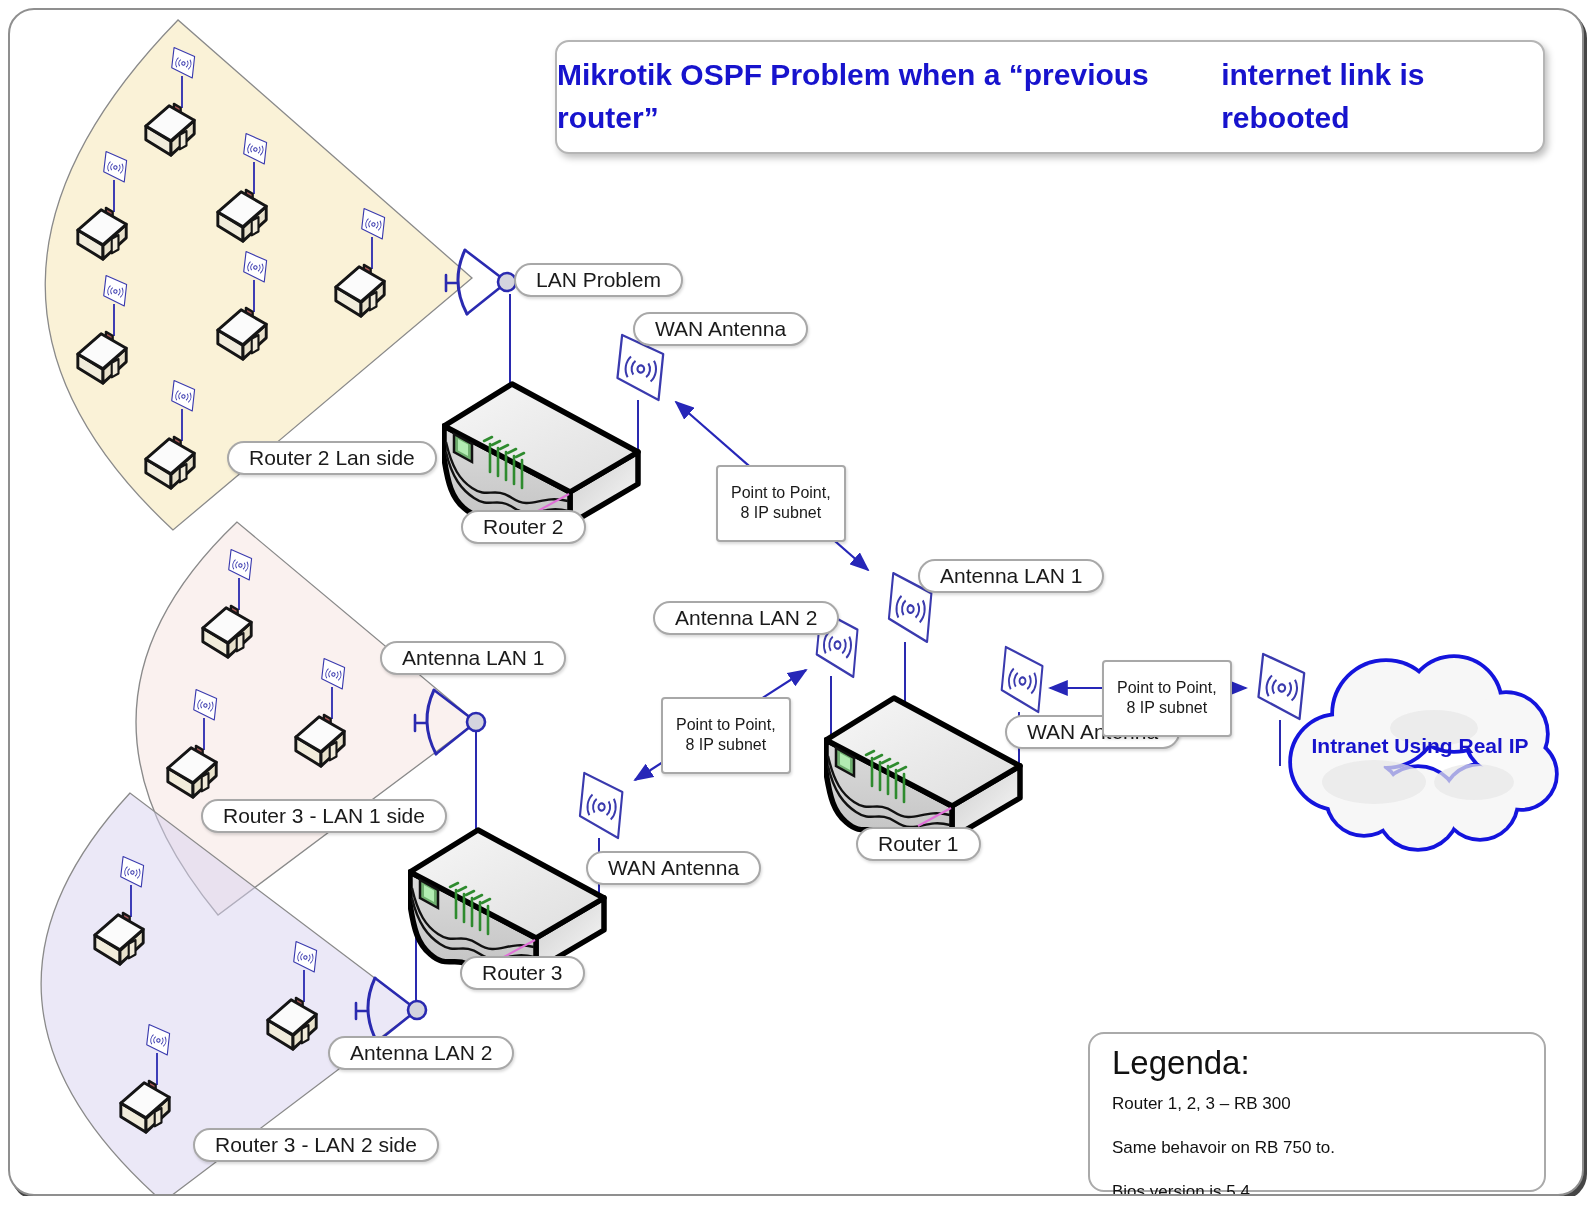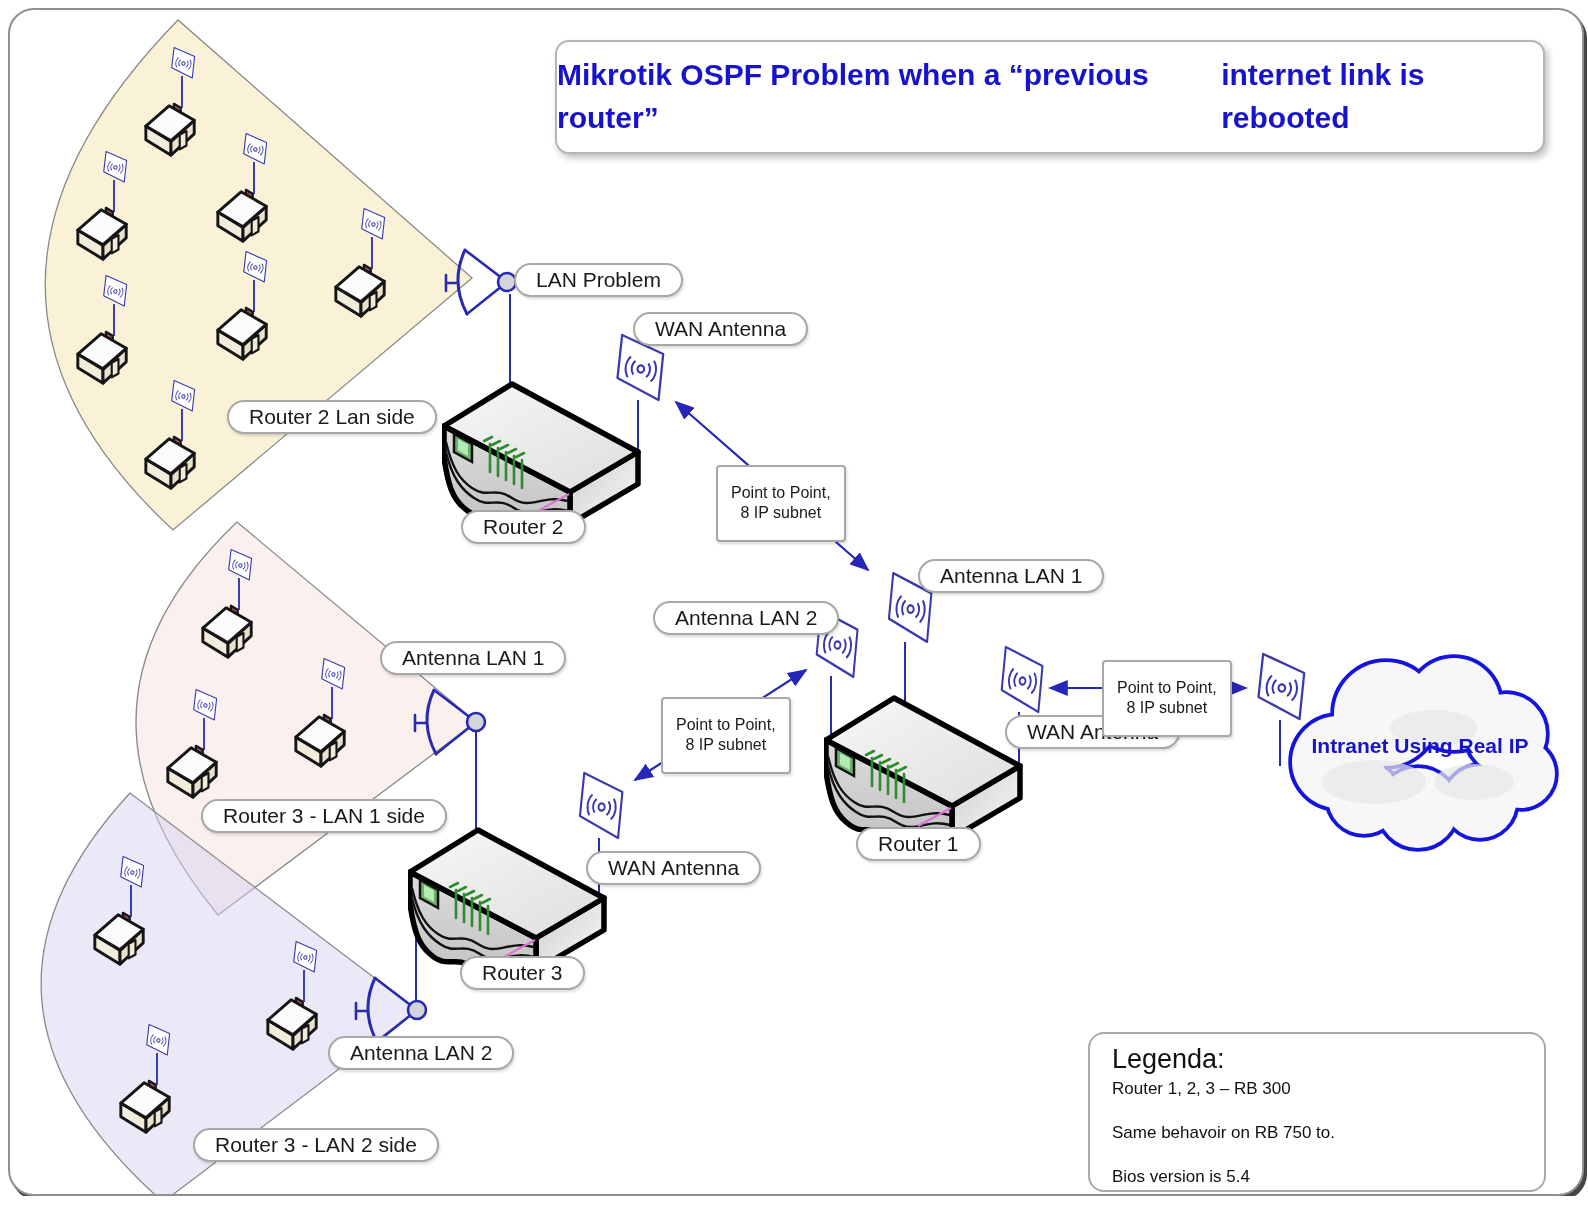--- a/index.html
+++ b/index.html
@@ -26,21 +26,21 @@
     background:#fff; border:2px solid #b5b5b5; border-radius:14px;
     box-shadow:3px 4px 7px rgba(0,0,0,0.25);
     display:flex; flex-direction:row; justify-content:center; align-items:center;
   }
   .titlebox .t{font-weight:bold; font-size:30px; color:#1713cd; line-height:1.42;}
   .legendbox{
     position:absolute; left:1078px; top:1022px; width:458px; height:160px; z-index:25;
     background:#fff; border:2px solid #aaaaaa; border-radius:16px; box-sizing:border-box;
     padding:10px 0 0 22px; color:#111;
   }
-  .legendbox .lh{font-size:27px; margin-bottom:4px;}
+  .legendbox .lh{font-size:33px; margin-bottom:12px;}
   .legendbox .ll{font-size:17px;}
   .legendbox .sp{margin-top:24px;}
   .cloud-label{
     position:absolute; left:1290px; top:724px; width:240px; z-index:26;
     text-align:center; font-weight:bold; font-size:21px; color:#1713cd;
   }
 </style>
 </head>
 <body>
 
@@ -271,21 +271,21 @@
     </svg>
 
   <div class="titlebox">
     <div class="t">Mikrotik OSPF Problem when a “previous router”</div>
     <div class="t">internet link is rebooted</div>
   </div>
 
   <div class="pill" style="left:504px;top:253px">LAN Problem</div>
   <div class="pill" style="left:623px;top:302px">WAN Antenna</div>
   <div class="pill" style="left:451px;top:500px">Router 2</div>
-  <div class="pill" style="left:217px;top:390px">Router 2 Lan side</div>
+  <div class="pill" style="left:217px;top:431px">Router 2 Lan side</div>
   <div class="pill" style="left:908px;top:549px">Antenna LAN 1</div>
   <div class="pill" style="left:643px;top:591px">Antenna LAN 2</div>
   <div class="pill" style="left:995px;top:705px">WAN Antenna</div>
   <div class="pill" style="left:846px;top:817px">Router 1</div>
   <div class="pill" style="left:370px;top:631px">Antenna LAN 1</div>
   <div class="pill" style="left:191px;top:789px">Router 3 - LAN 1 side</div>
   <div class="pill" style="left:576px;top:841px">WAN Antenna</div>
   <div class="pill" style="left:450px;top:946px">Router 3</div>
   <div class="pill" style="left:318px;top:1026px">Antenna LAN 2</div>
   <div class="pill" style="left:183px;top:1118px">Router 3 - LAN 2 side</div>

